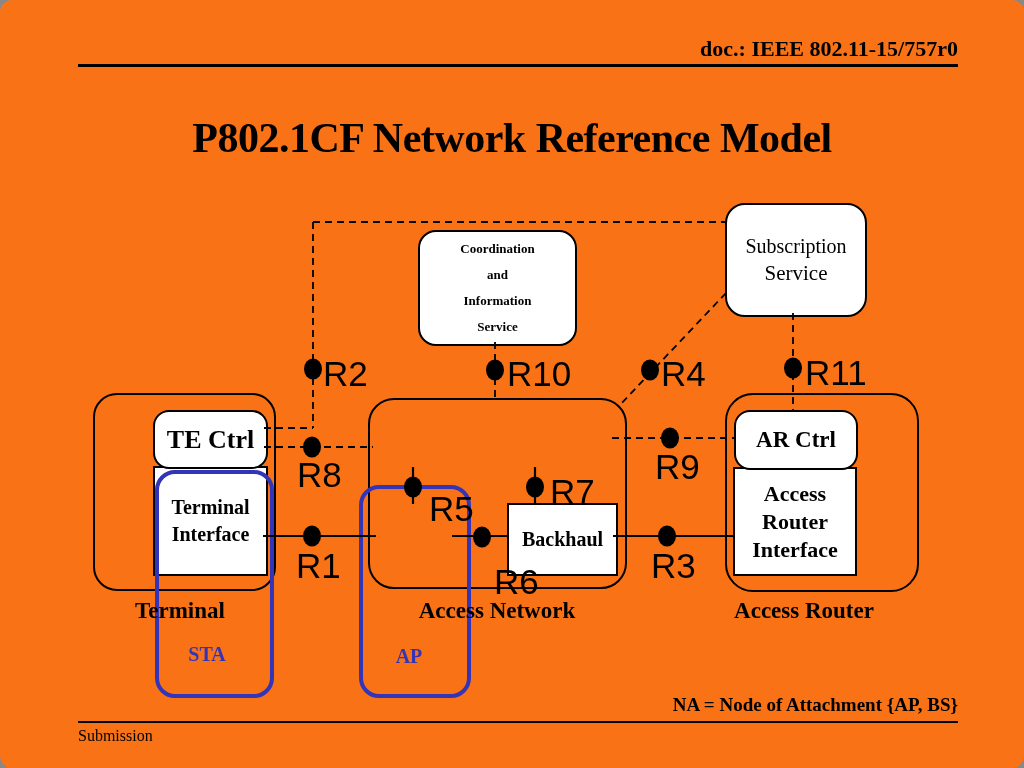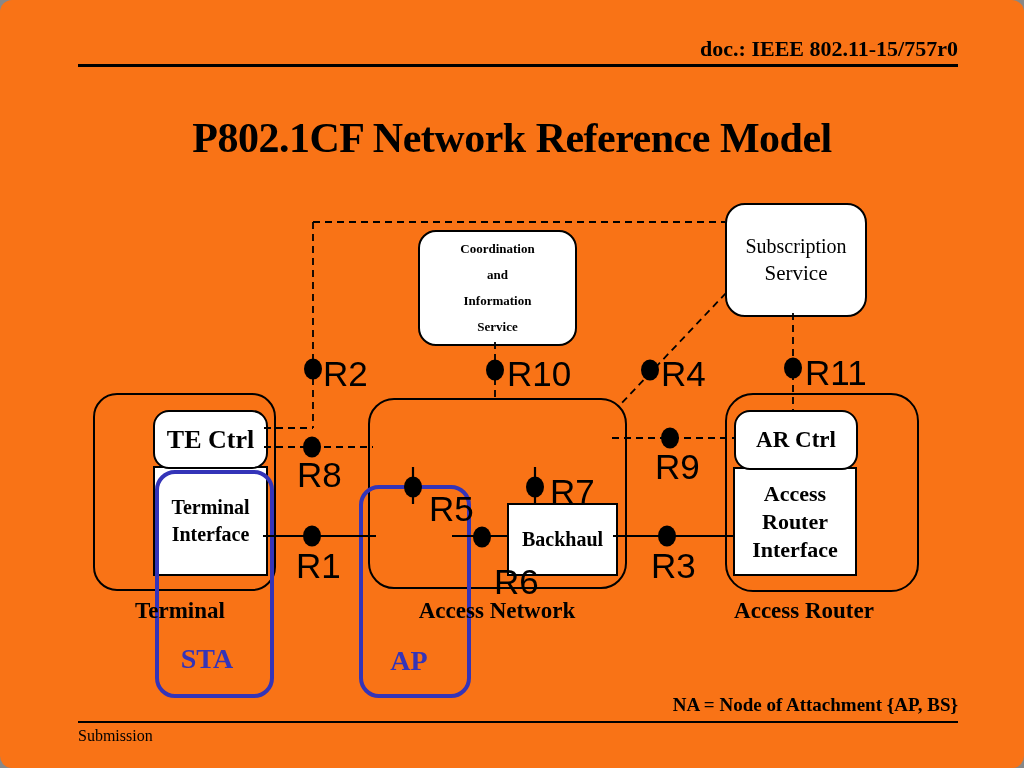--- a/index.html
+++ b/index.html
@@ -24,21 +24,21 @@
     display:flex; align-items:center; justify-content:center; text-align:center;
     font-weight:bold; white-space:pre-line; }
   .blue-rect { border:4px solid var(--accent-blue); border-radius:20px;
     background:transparent; z-index:3; }
   #connector-layer { left:0; top:0; z-index:4; pointer-events:none; }
   .ref-label { z-index:5; font-family:"Liberation Sans", sans-serif;
     font-weight:normal; font-size:35px; line-height:1.05; }
   .region-label { z-index:5; width:220px; text-align:center;
     font-size:23px; font-weight:bold; }
   .overlay-label { z-index:5; width:100px; text-align:center;
-    font-size:28px; font-weight:bold; color:var(--accent-blue); }
+    font-size:20px; font-weight:bold; color:var(--accent-blue); }
   .sub-line1 { font-size:20px; font-weight:normal; line-height:27px; }
   .sub-line2 { font-size:21px; font-weight:normal; line-height:27px; }
 </style>
 </head>
 <body>
 
 <div id="slide">
 
   <div class="abs doc-label">doc.: IEEE 802.11-15/757r0</div>
   <div class="abs rule" style="left:78px; top:64px; width:880px; height:3px;"></div>

